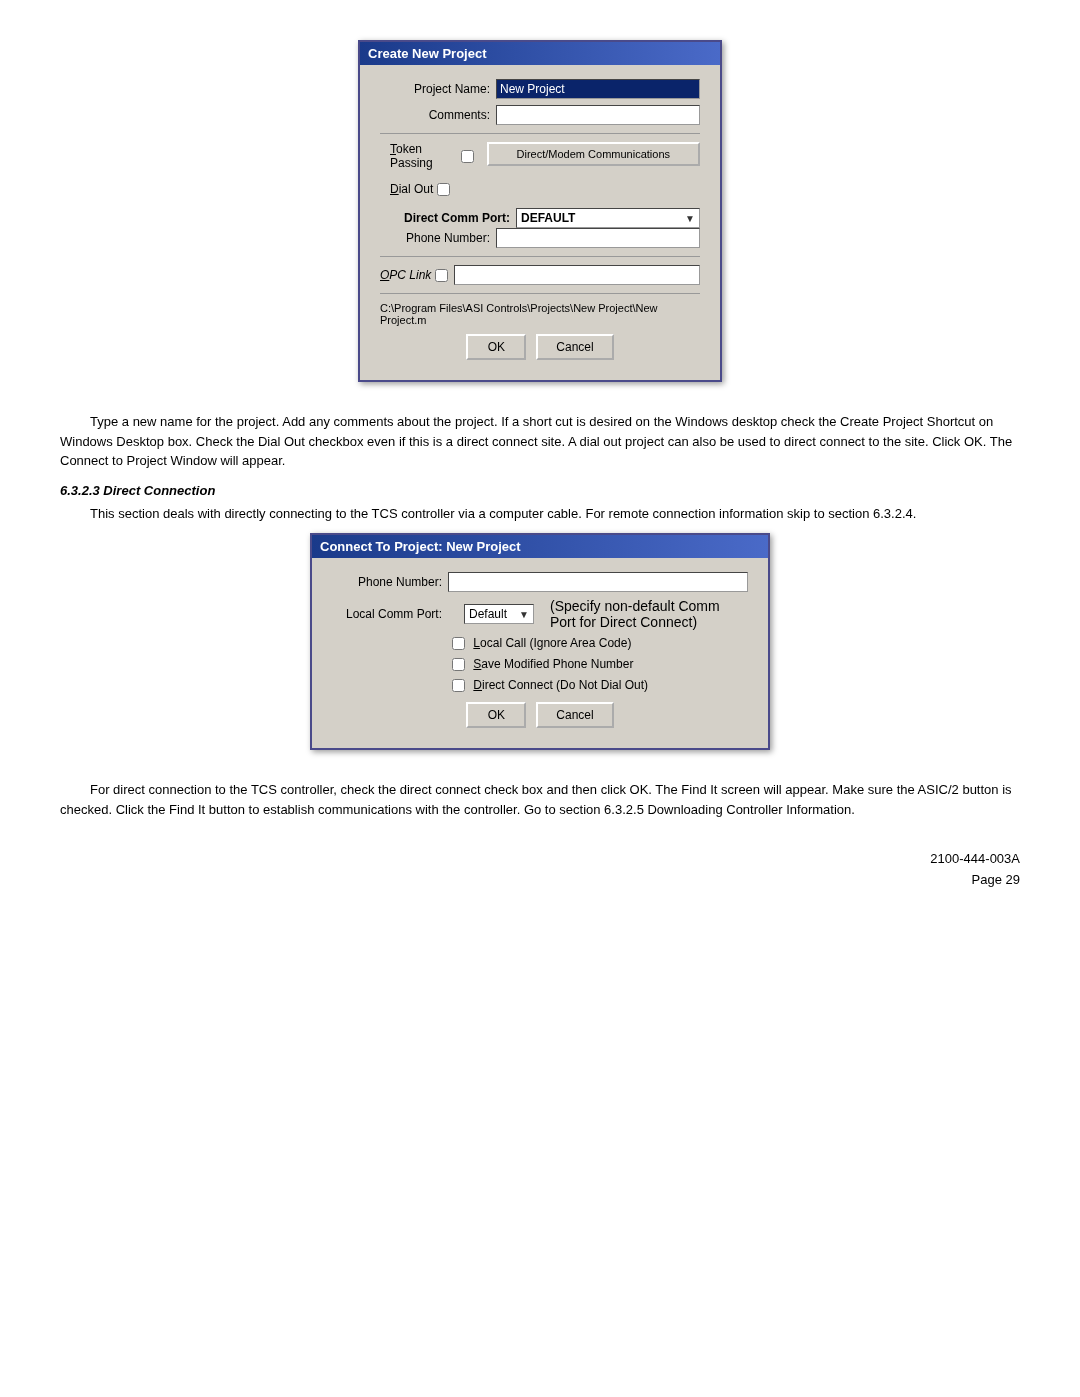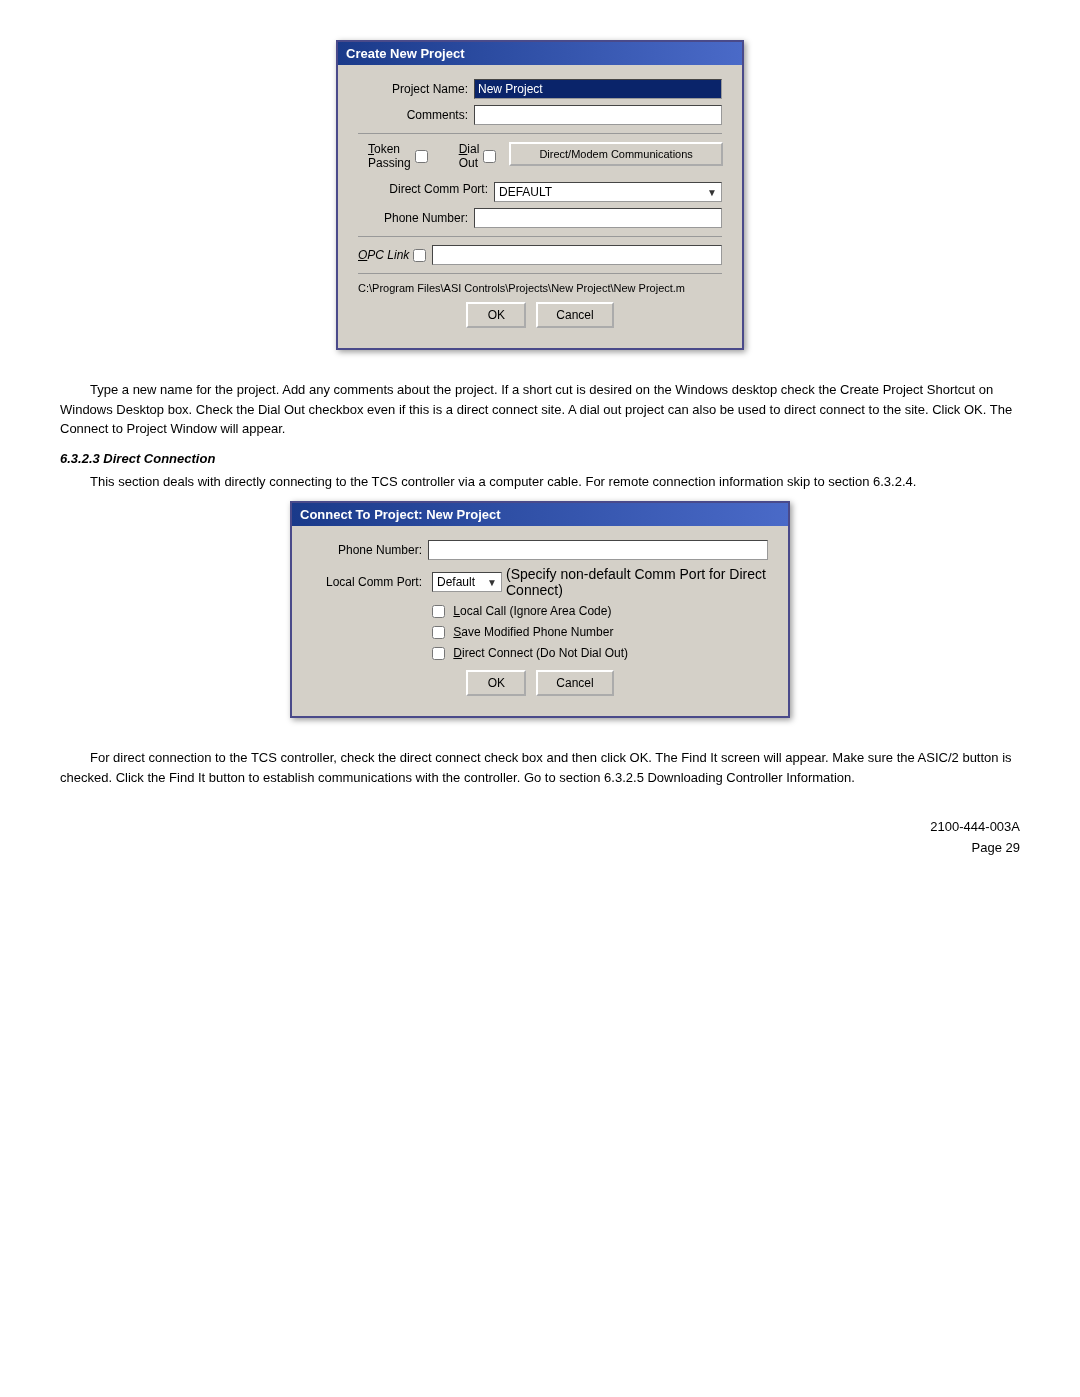--- a/index.html
+++ b/index.html
@@ -10,21 +10,21 @@
       color: #000000;
       width: 1080px;
       min-height: 1397px;
       padding: 40px 60px;
     }
 
     
     .dialog {
       border: 2px solid #4a4a8a;
       background: #d4d0c8;
-      width: 408px;
+      width: 364px;
       margin: 0 auto 30px auto;
       box-shadow: 2px 2px 6px rgba(0,0,0,0.4);
     }
     .dialog-titlebar {
       background: linear-gradient(to right, #1a3a8a, #4a6ac8);
       color: #ffffff;
       font-weight: bold;
       font-size: 13px;
       padding: 4px 8px;
       display: flex;
@@ -76,36 +76,36 @@
     }
 
     .mid-section {
       display: flex;
       align-items: flex-start;
       margin: 8px 0;
       gap: 8px;
     }
     .checkboxes-col {
       display: flex;
-      flex-direction: row;
-      gap: 16px;
+      flex-direction: column;
+      gap: 8px;
     }
     .comm-button {
       background: #d4d0c8;
       border: 2px outset #ffffff;
       font-size: 11px;
       padding: 4px 28px;
       cursor: pointer;
       white-space: nowrap;
     }
 
     .dropdown-row {
       display: flex;
-      align-items: flex-start;
-      margin-bottom: 6px;
+      align-items: center;
+      font-weight: bold;
     }
     .dropdown-label {
       text-align: right;
       min-width: 130px;
       margin-right: 6px;
       font-size: 12px;
     }
     .dropdown-select {
       border: 1px inset #999;
       background: #ffffff;
@@ -182,33 +182,33 @@
 
     .page-footer {
       text-align: right;
       margin-top: 30px;
       font-size: 13px;
       line-height: 1.6;
     }
 
     
     .connect-dialog {
-      width: 500px;
+      width: 460px;
     }
     .connect-label {
       text-align: right;
       min-width: 110px;
       margin-right: 6px;
       font-size: 12px;
     }
     .connect-port-row {
       display: flex;
       align-items: center;
       margin-bottom: 6px;
-      gap: 4px;
+      gap: 16px;
     }
     .small-dropdown {
       border: 1px inset #999;
       background: #ffffff;
       height: 20px;
       font-size: 12px;
       width: 70px;
       display: flex;
       align-items: center;
       justify-content: space-between;

